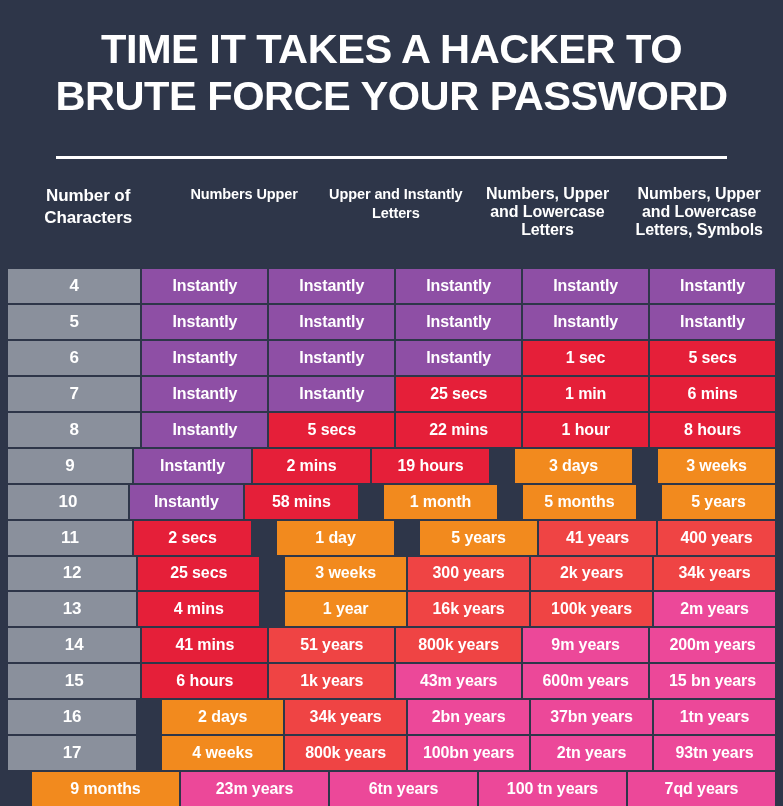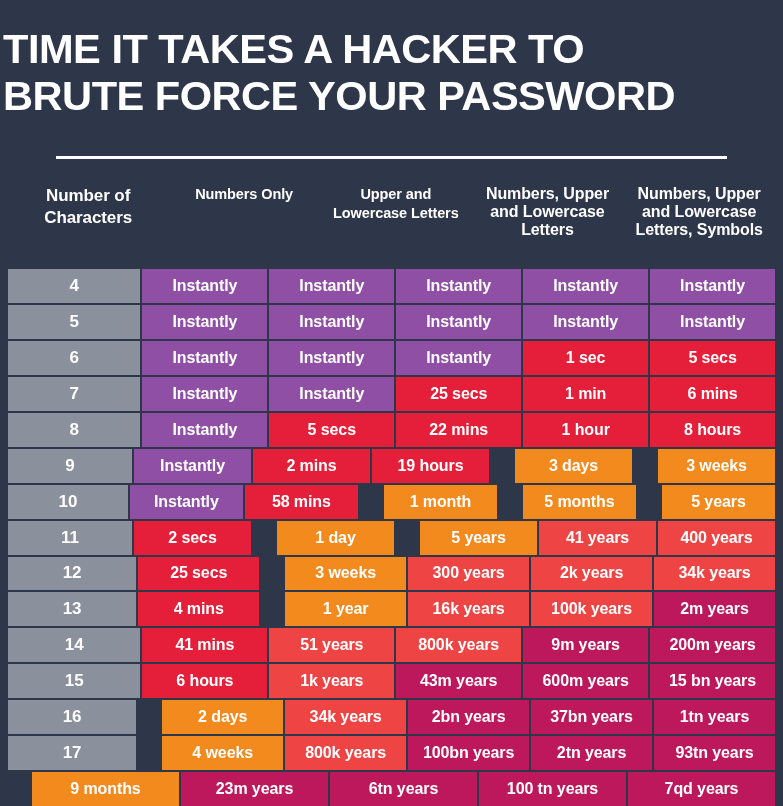--- a/index.html
+++ b/index.html
@@ -17,20 +17,21 @@
     height: 806px;
     background: #2e3649;
     padding: 0 8px;
     display: flex;
     flex-direction: column;
   }
 
   
   .title-block {
     padding: 26px 10px 0 10px;
+    text-align: center;
   }
   .title-line {
     color: #ffffff;
     font-family: "Liberation Sans", sans-serif;
     font-weight: bold;
     font-size: 40px;
     line-height: 47px;
     letter-spacing: -0.5px;
     text-transform: uppercase;
     white-space: nowrap;
@@ -106,39 +107,39 @@
     flex: 1.06 1 0;
     background: #8a909c;
     font-size: 17px;
   }
 
   
   .sev-purple { background: #8e4fa5; }
   .sev-red    { background: #e51f39; }
   .sev-orange { background: #f28a1e; margin-left: 24px; }
   .sev-yellow { background: #ef4444; }
-  .sev-green  { background: #be185d; }
+  .sev-green  { background: #ec4899; }
 </style>
 </head>
 <body>
 
 <div id="infographic">
 
   <div class="title-block">
     <div class="title-line">TIME IT TAKES A HACKER TO</div>
     <div class="title-line">BRUTE FORCE YOUR PASSWORD</div>
     <div class="title-rule"></div>
   </div>
 
   <div class="table">
 
     <div class="header-row">
       <div class="header-cell first">Number of Characters</div>
-      <div class="header-cell">Numbers Only</div>
-      <div class="header-cell">Upper and Lowercase Letters</div>
+      <div class="header-cell">Numbers Upper</div>
+      <div class="header-cell">Upper and Instantly Letters</div>
       <div class="header-cell wide-label">Numbers, Upper and Lowercase Letters</div>
       <div class="header-cell wide-label">Numbers, Upper and Lowercase Letters, Symbols</div>
     </div>
 
     <div class="rows" id="rows-container">
         <div class="row">
           <div class="cell label">4</div>
           <div class="cell sev-purple">Instantly</div>
           <div class="cell sev-purple">Instantly</div>
           <div class="cell sev-purple">Instantly</div>

